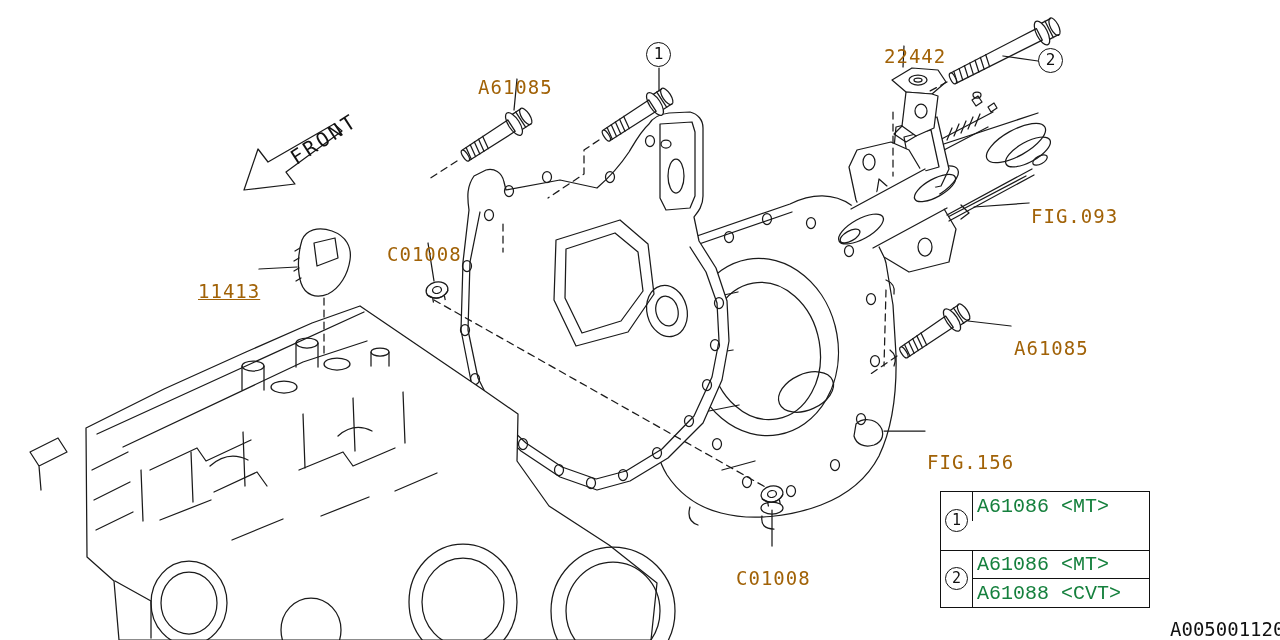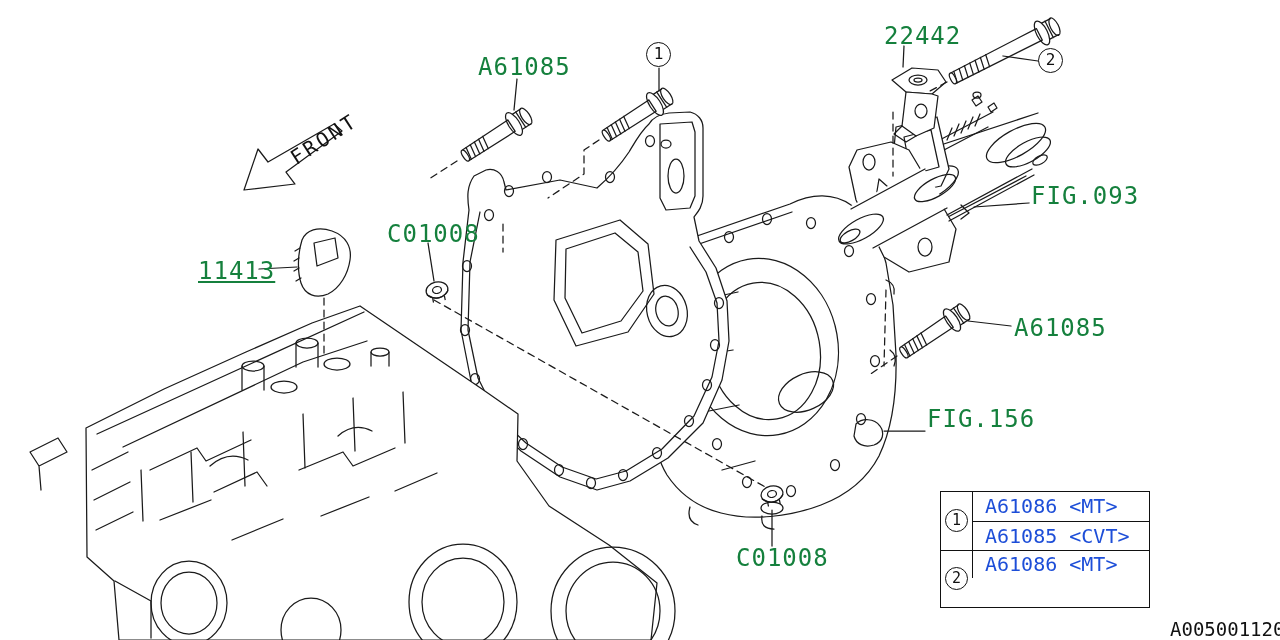--- a/index.html
+++ b/index.html
@@ -2,22 +2,22 @@
 <html><head>
 <meta charset="utf-8">
 <style>
   html,body{margin:0;padding:0;background:#fff;}
   .stage{
     position:relative;width:1280px;height:640px;background:#fff;overflow:hidden;
     font-family:"DejaVu Sans Mono","Liberation Mono",monospace;color:#000;
   }
   .stage svg{position:absolute;left:0;top:0;}
   .lbl{
-    position:absolute;font-size:24px;line-height:20px;letter-spacing:1px;
-    white-space:nowrap;color:#15803d;
+    position:absolute;font-size:19px;line-height:20px;letter-spacing:1px;
+    white-space:nowrap;color:#a16207;margin-top:20px;
   }
   .front-lbl{
     position:absolute;left:287px;top:151px;font-size:20px;line-height:20px;
     letter-spacing:3px;transform:rotate(-33deg);transform-origin:0 0;color:#111;
   }
   .ref-circle{
     position:absolute;width:25px;height:25px;border:1.4px solid #111;border-radius:50%;
     box-sizing:border-box;text-align:center;font-size:16px;line-height:22px;color:#111;
   }
   .ptable{
@@ -30,22 +30,22 @@
     box-sizing:border-box;
   }
   .pt-ref.g1{grid-row:1 / span 2;}
   .pt-ref.g2{grid-row:3 / span 2;border-top:1.5px solid #111;}
   .pt-circle{
     width:23px;height:23px;border:1.3px solid #111;border-radius:50%;
     box-sizing:border-box;text-align:center;font-size:15px;line-height:20px;color:#111;
   }
   .pt-cell{
     grid-column:2;border-left:1.5px solid #111;box-sizing:border-box;
-    font-size:20px;letter-spacing:0;color:#1d4ed8;
-    display:flex;align-items:center;padding-left:12px;white-space:pre;
+    font-size:20px;letter-spacing:0;color:#15803d;
+    display:flex;align-items:center;padding-left:4px;white-space:pre;font-family:Liberation Mono, monospace;
   }
   .pt-cell.bt{border-top:1.5px solid #111;}
   .drawing-no{position:absolute;left:1170px;top:620px;font-size:19px;line-height:19px;letter-spacing:0;color:#111;}
 </style>
 </head>
 <body>
 
 <div class="stage">
 
 <svg width="1280" height="640" viewBox="0 0 1280 640">
@@ -244,37 +244,37 @@
     <g>
       <path d="M244,190 L258,149 L268,162 L334,124 L342,131 L286,172 L295,184 Z"></path>
     </g>
   </g>
 </svg>
 
   <div class="lbl" style="left:478px;top:57px;">A61085</div>
   <div class="lbl" style="left:884px;top:26px;">22442</div>
   <div class="lbl" style="left:1031px;top:186px;">FIG.093</div>
   <div class="lbl" style="left:1014px;top:318px;">A61085</div>
-  <div class="lbl" style="left:927px;top:409px;">FIG.156</div>
+  <div class="lbl" style="left:927px;top:432px;">FIG.156</div>
   <div class="lbl" style="left:198px;top:261px;text-decoration:underline;">11413</div>
   <div class="lbl" style="left:387px;top:224px;">C01008</div>
   <div class="lbl" style="left:736px;top:548px;">C01008</div>
 
   <div class="ref-circle" style="left:646px;top:42px;">1</div>
   <div class="ref-circle" style="left:1038px;top:48px;">2</div>
 
   <div class="front-lbl">FRONT</div>
 
   <div class="ptable">
     <div class="pt-ref g1">
       <div class="pt-circle">1</div>
     </div>
     <div class="pt-cell" style="grid-row:1;">A61086 &lt;MT&gt;</div>
-    <div class="pt-cell bt" style="grid-row:2;">A61085 &lt;CVT&gt;</div>
     <div class="pt-ref g2">
       <div class="pt-circle">2</div>
     </div>
     <div class="pt-cell bt" style="grid-row:3;">A61086 &lt;MT&gt;</div>
+    <div class="pt-cell bt" style="grid-row:4;">A61088 &lt;CVT&gt;</div>
   </div>
 
   <div class="drawing-no">A005001120</div>
 
 </div>
 
 </body></html>

